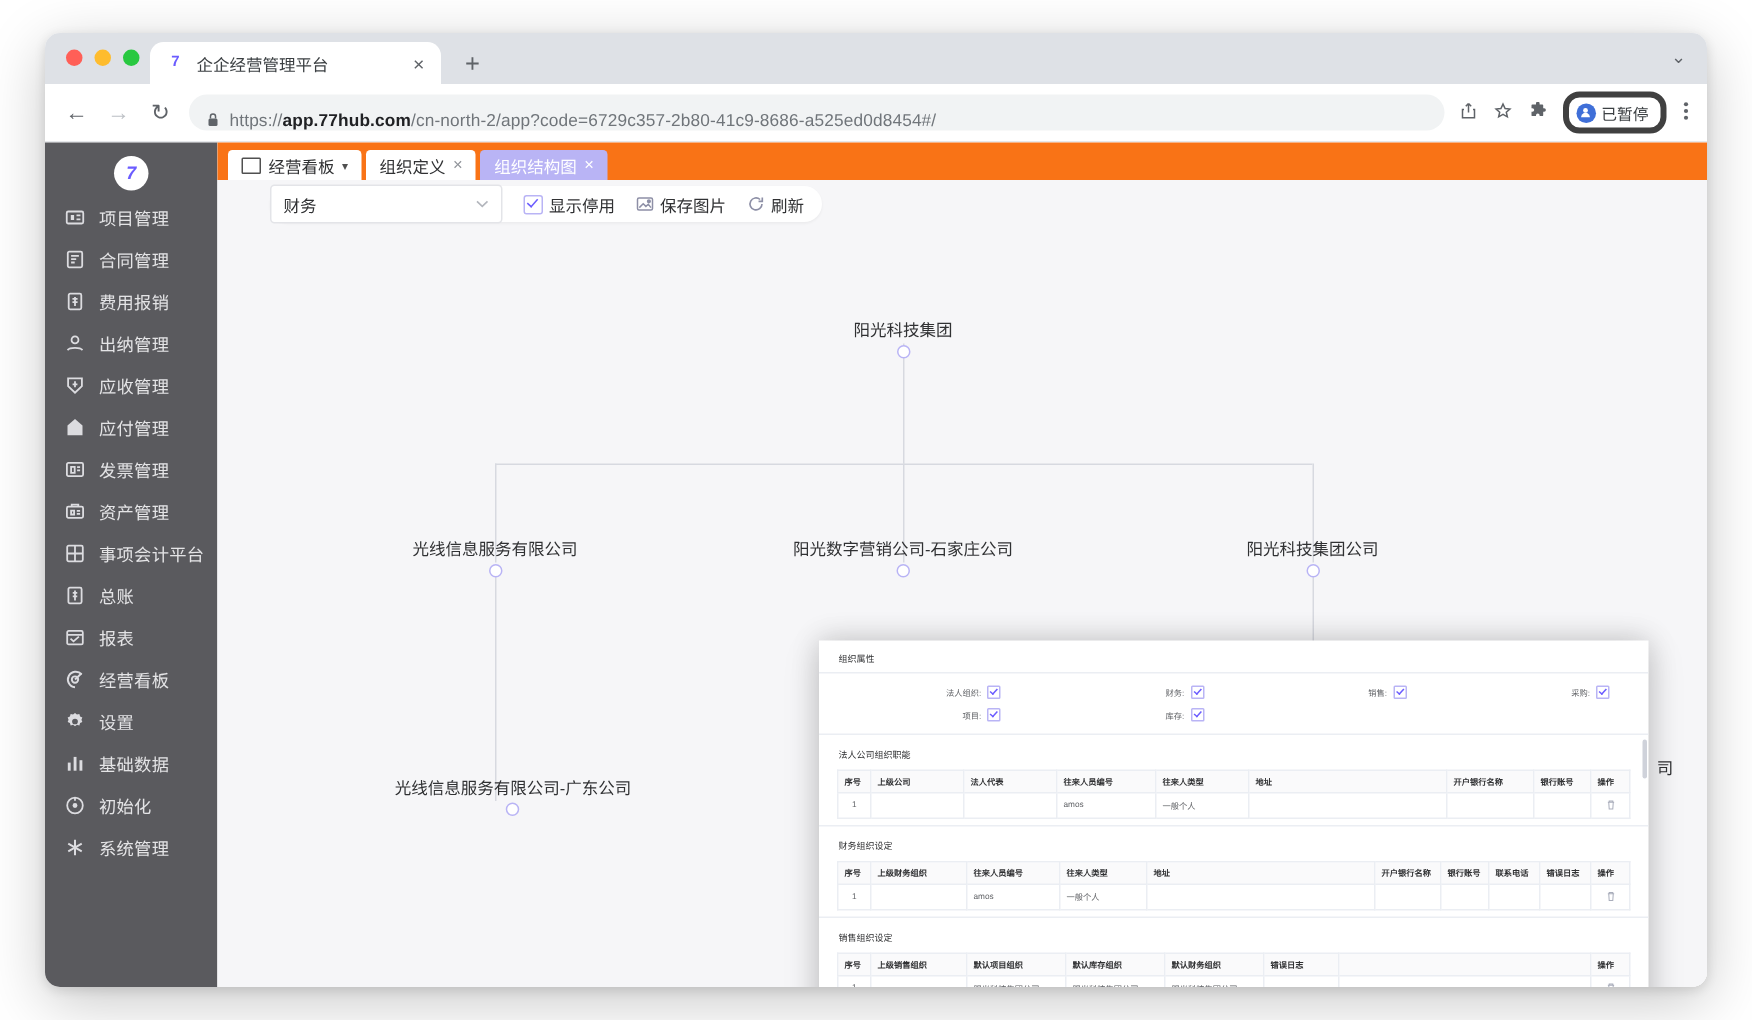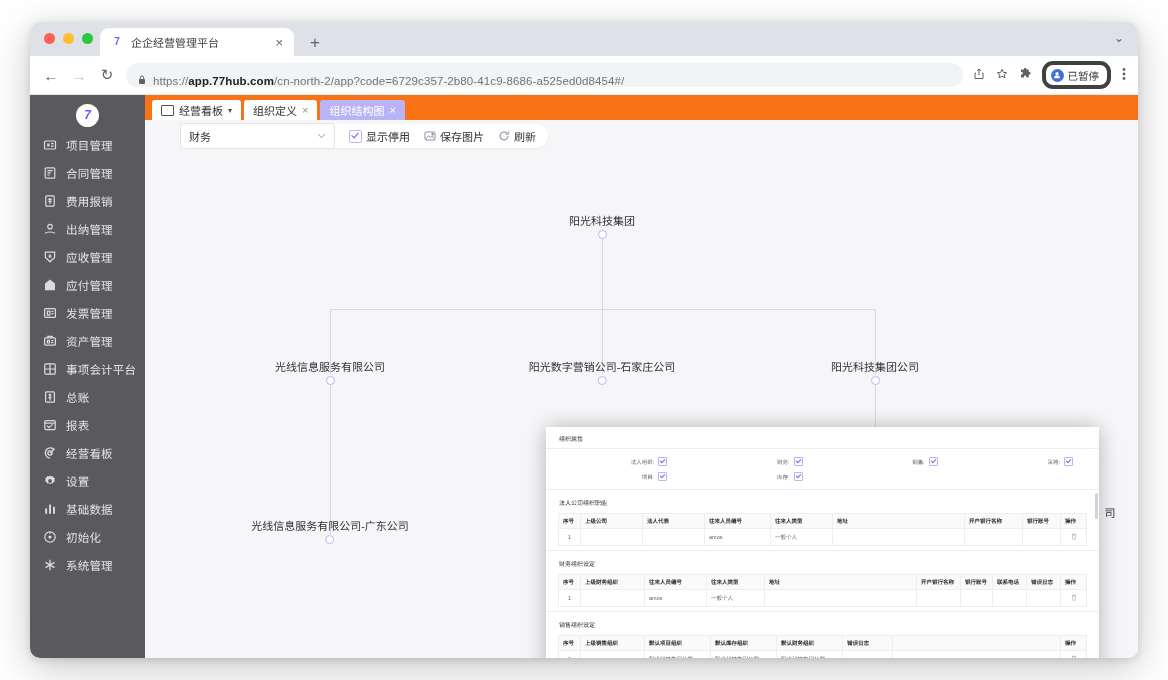--- a/index.html
+++ b/index.html
@@ -442,21 +442,21 @@
           </div>
           <div class="node" style="left:457px;top:209px;">
             <div class="cap">阳光数字营销公司-石家庄公司</div>
             <div class="pt"></div>
           </div>
           <div class="node" style="left:730px;top:209px;">
             <div class="cap">阳光科技集团公司</div>
             <div class="pt"></div>
           </div>
 
-          <div class="node" style="left:185px;top:368px;">
+          <div class="node" style="left:197px;top:368px;">
             <div class="cap">光线信息服务有限公司-广东公司</div>
             <div class="pt"></div>
           </div>
 
           <div class="node" style="left:965px;top:355px;">
             <div class="cap">司</div>
           </div>
 
           <div class="panel">
 

